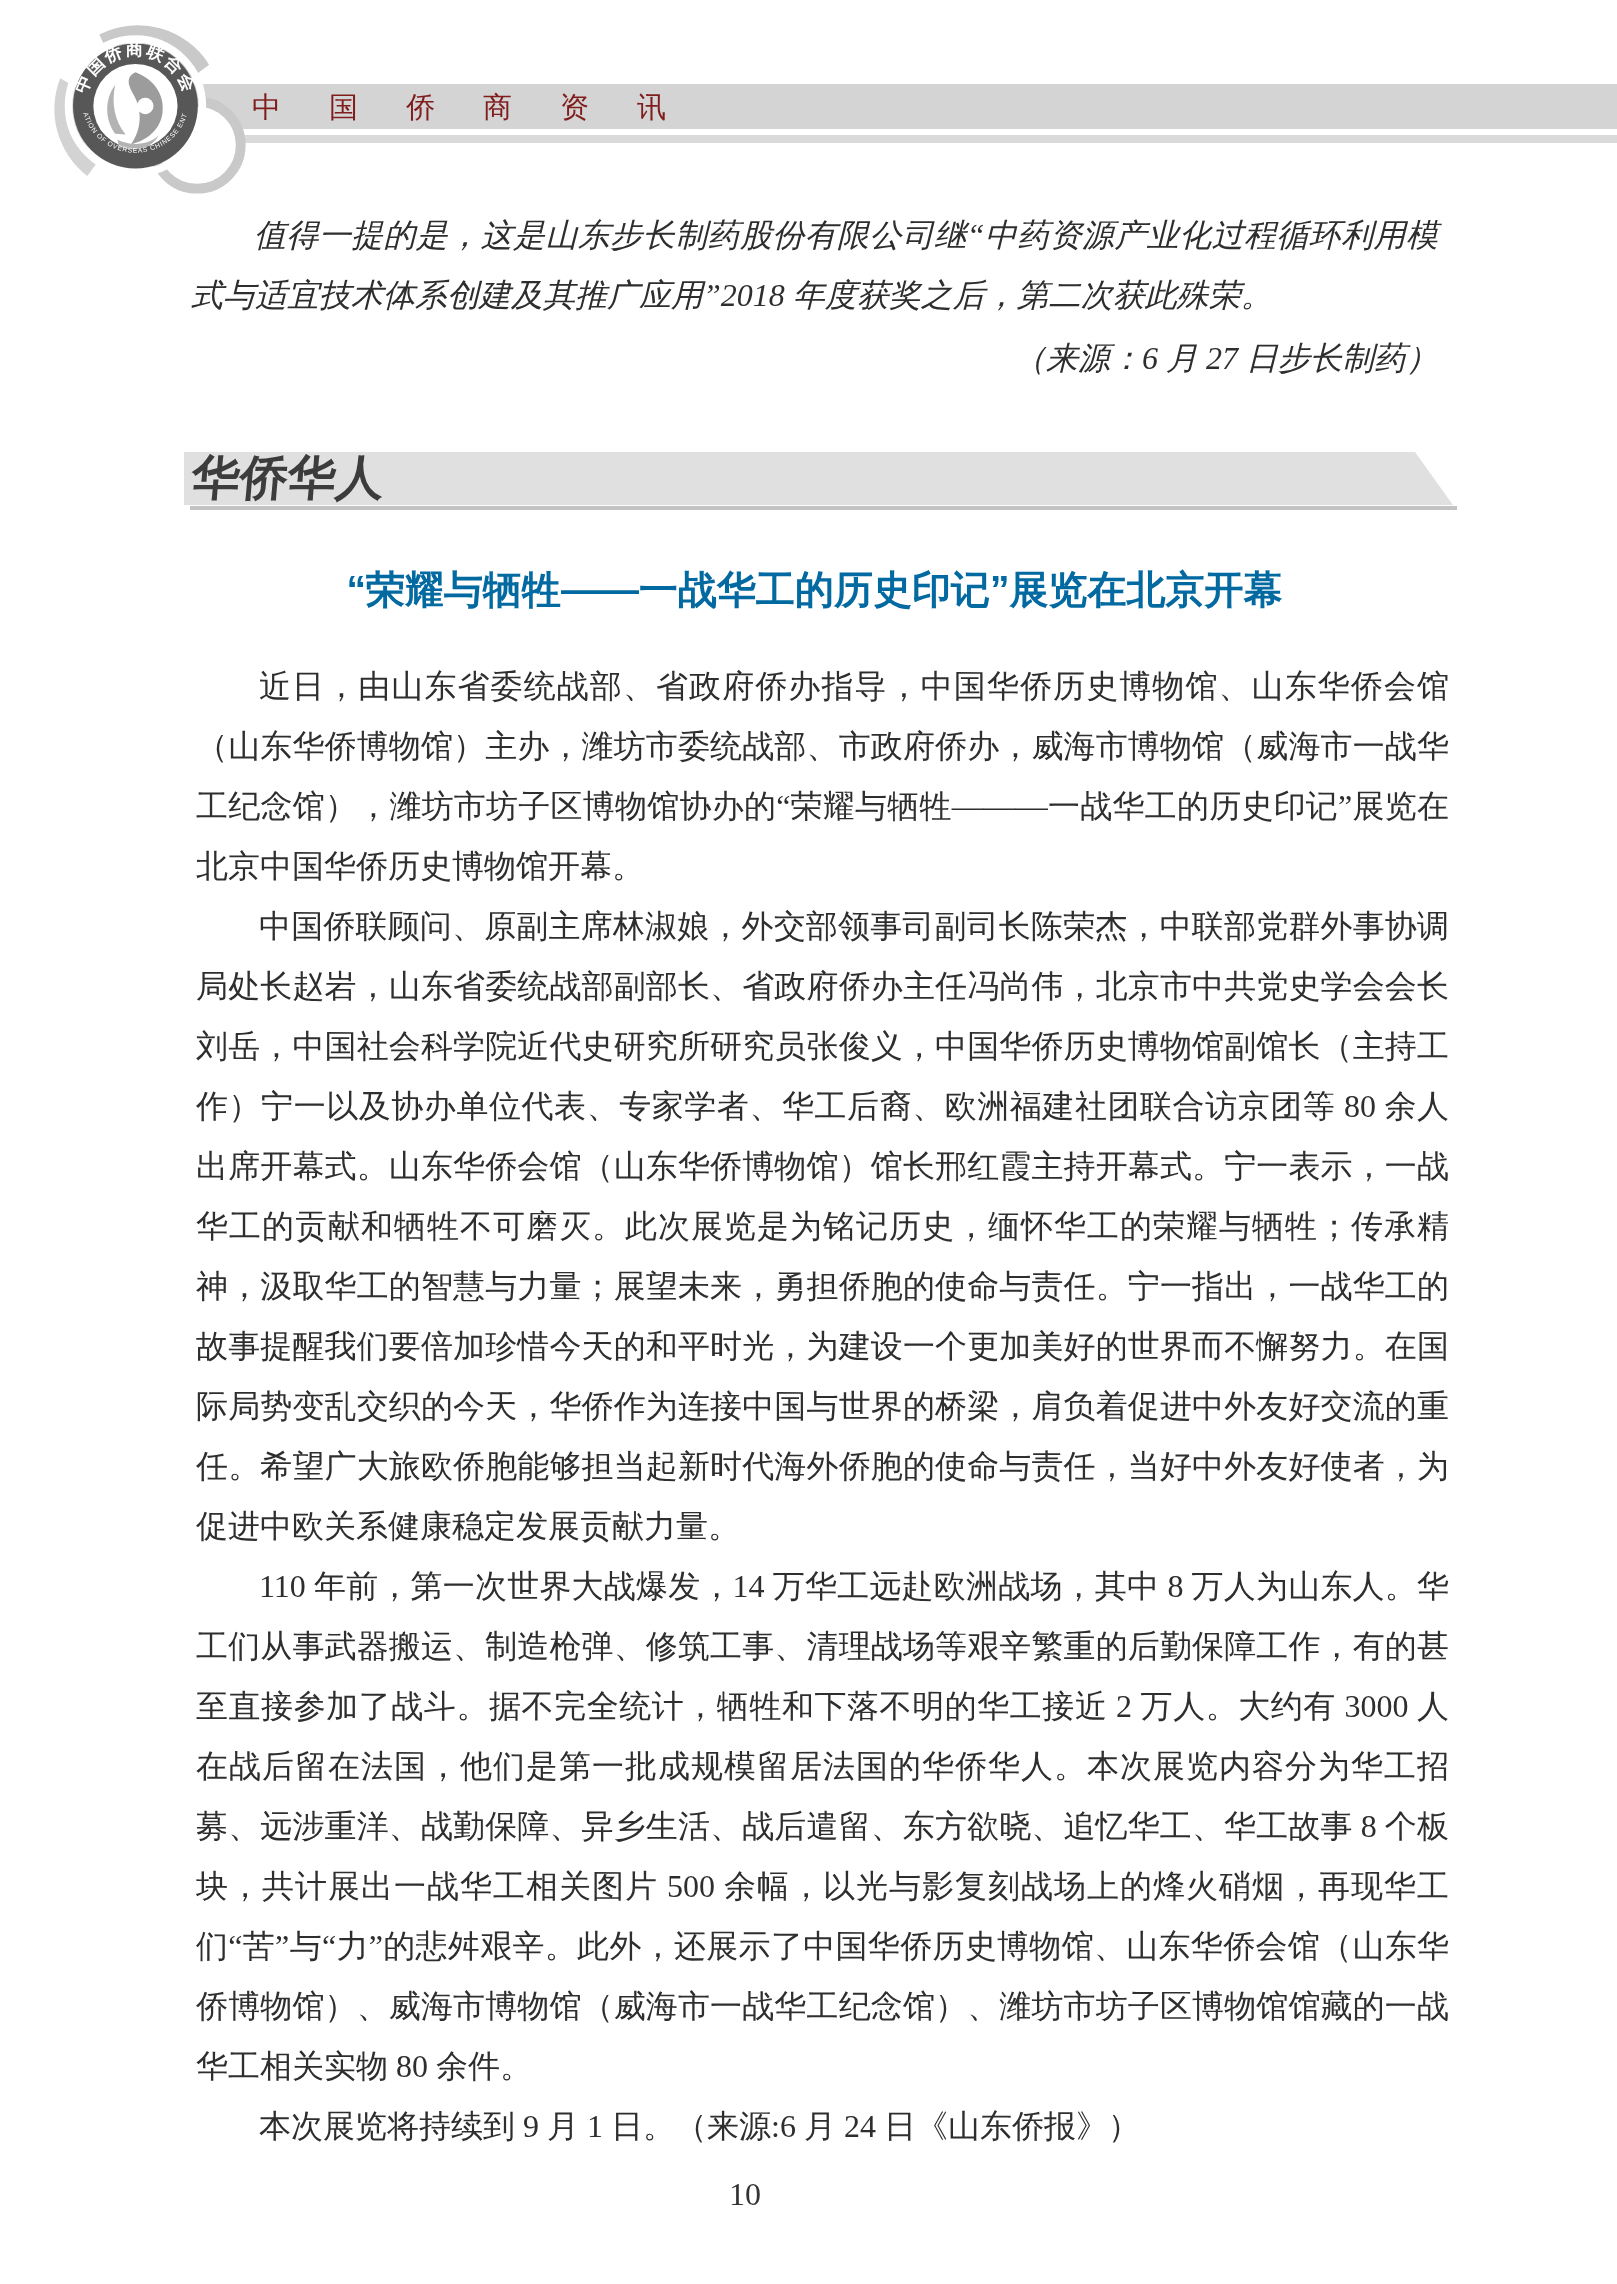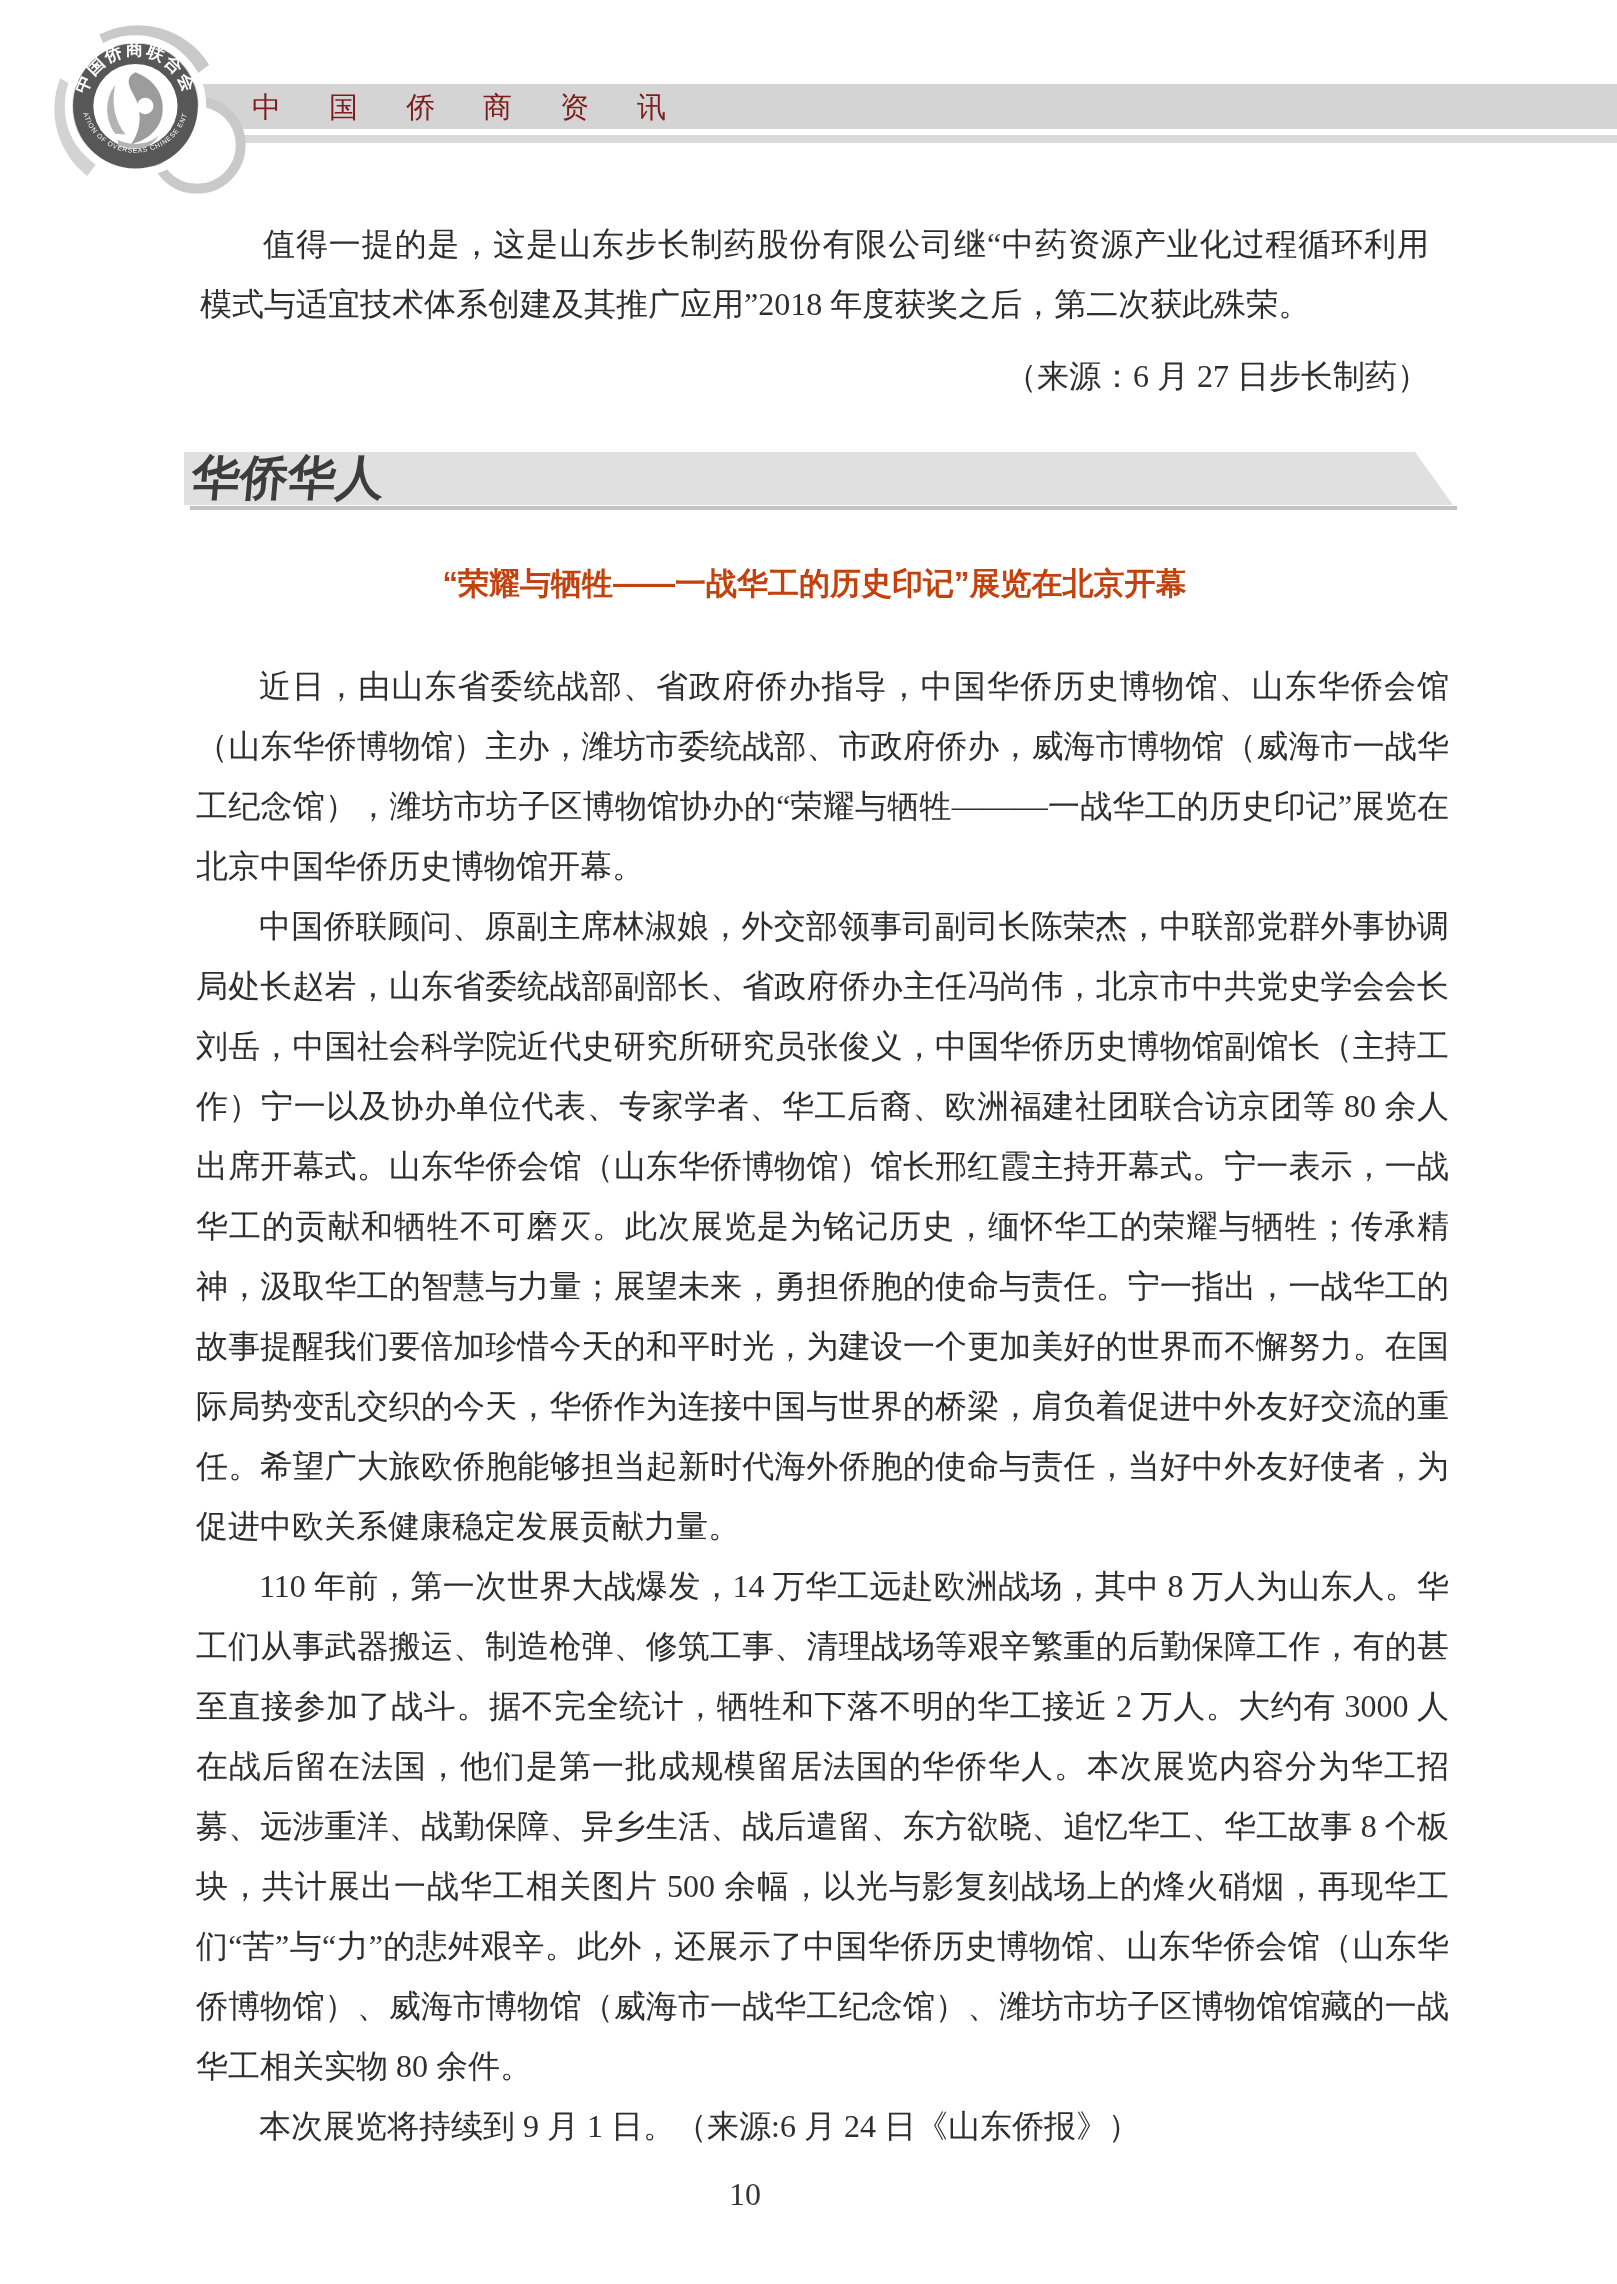--- a/index.html
+++ b/index.html
@@ -27,21 +27,21 @@
     letter-spacing:48px;white-space:nowrap;
   }
   .logo-wrap{
     position:absolute;left:30px;top:6px;width:256px;height:188px;
   }
   
   .top-block{
     position:absolute;left:188px;top:202px;width:1253px;
     font-size:32px;line-height:60px;text-align:justify;
   }
-  .top-block p{margin:12px;}
+  .top-block p{margin:3px;font-style:italic;}
   .indent{text-indent:63px;}
   .source-line{text-align:right;text-indent:0;}
   
   .section-bar{
     position:absolute;left:184px;top:452px;width:1269px;height:53px;
     background:#e0e0e0;
     clip-path:polygon(0 0, calc(100% - 38px) 0, 100% 100%, 0 100%);
   }
   .section-shadow{
     position:absolute;left:190px;top:506px;width:1267px;height:3.8px;
@@ -50,21 +50,21 @@
   .section-title{
     position:absolute;left:192px;top:448px;height:60px;line-height:59px;
     font-size:48px;font-weight:bold;color:#3c3c3c;
     transform:skewX(-5deg);
     font-family:"Liberation Serif","DejaVu Serif",serif;
     white-space:nowrap;
   }
   
   .article-title{
     position:absolute;left:188px;top:563px;width:1253px;
-    text-align:center;font-size:31px;font-weight:bold;color:#c2410c;
+    text-align:center;font-size:39px;font-weight:bold;color:#0369a1;
     font-family:"Liberation Sans","DejaVu Sans",sans-serif;
     white-space:nowrap;
   }
   .body-block{
     position:absolute;left:196px;top:656px;width:1253px;
     font-size:32px;line-height:60px;text-align:justify;
   }
   .body-block p{margin:0;}
   .closing-row{
     display:flex;justify-content:flex-start;

